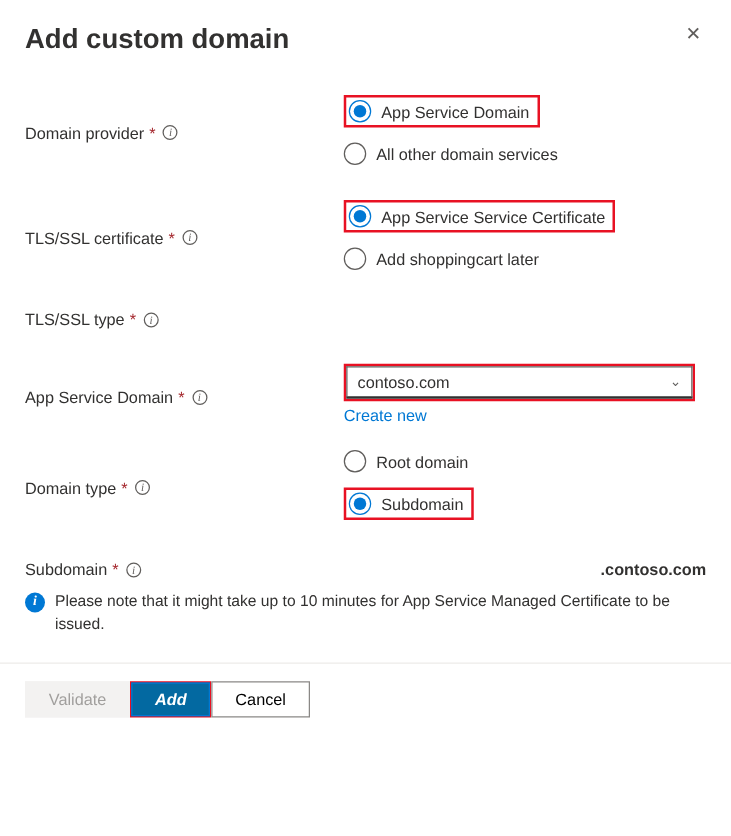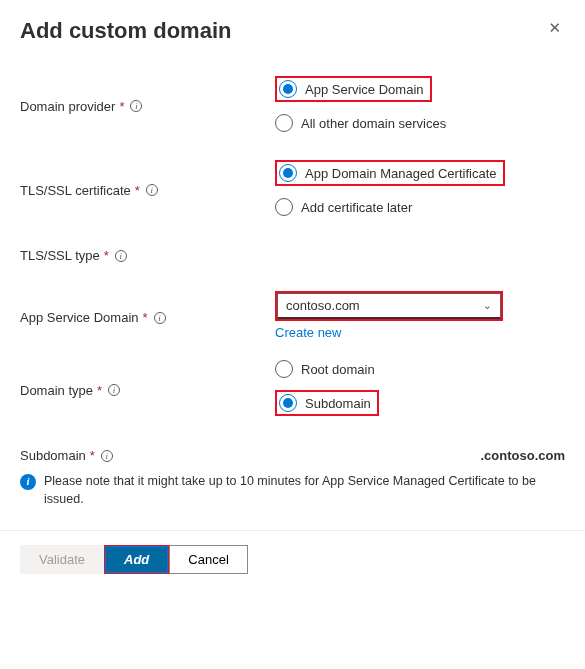--- a/index.html
+++ b/index.html
@@ -89,21 +89,21 @@
       background: #0078d4;
     }
     .highlight-box {
       border: 2.5px solid #e81123;
       display: inline-flex;
       align-items: center;
       padding: 2px 6px 2px 2px;
     }
     .highlight-box-full {
       border: 2.5px solid #e81123;
-      width: 228px;
+      width: 281px;
     }
     .select-box {
       border: 1px solid #605e5c;
       border-bottom: 2px solid #323130;
       padding: 4px 8px;
       display: flex;
       justify-content: space-between;
       align-items: center;
       cursor: pointer;
       font-size: 13px;
@@ -233,26 +233,26 @@
   <div class="field-row">
     <div class="field-label">
       <span>TLS/SSL certificate</span>
       <span class="req">*</span>
       <span class="info-icon">i</span>
     </div>
     <div class="field-control">
       <div class="highlight-box">
         <div class="radio-option" style="margin-bottom:0;">
           <span class="radio-btn selected"></span>
-          <span>App Domain Managed Certificate</span>
+          <span>App Service Service Certificate</span>
         </div>
       </div>
       <div class="radio-option" style="margin-top:12px;">
         <span class="radio-btn"></span>
-        <span>Add certificate later</span>
+        <span>Add shoppingcart later</span>
       </div>
     </div>
   </div>
 
   <div class="field-row">
     <div class="field-label">
       <span>TLS/SSL type</span>
       <span class="req">*</span>
       <span class="info-icon">i</span>
     </div>

